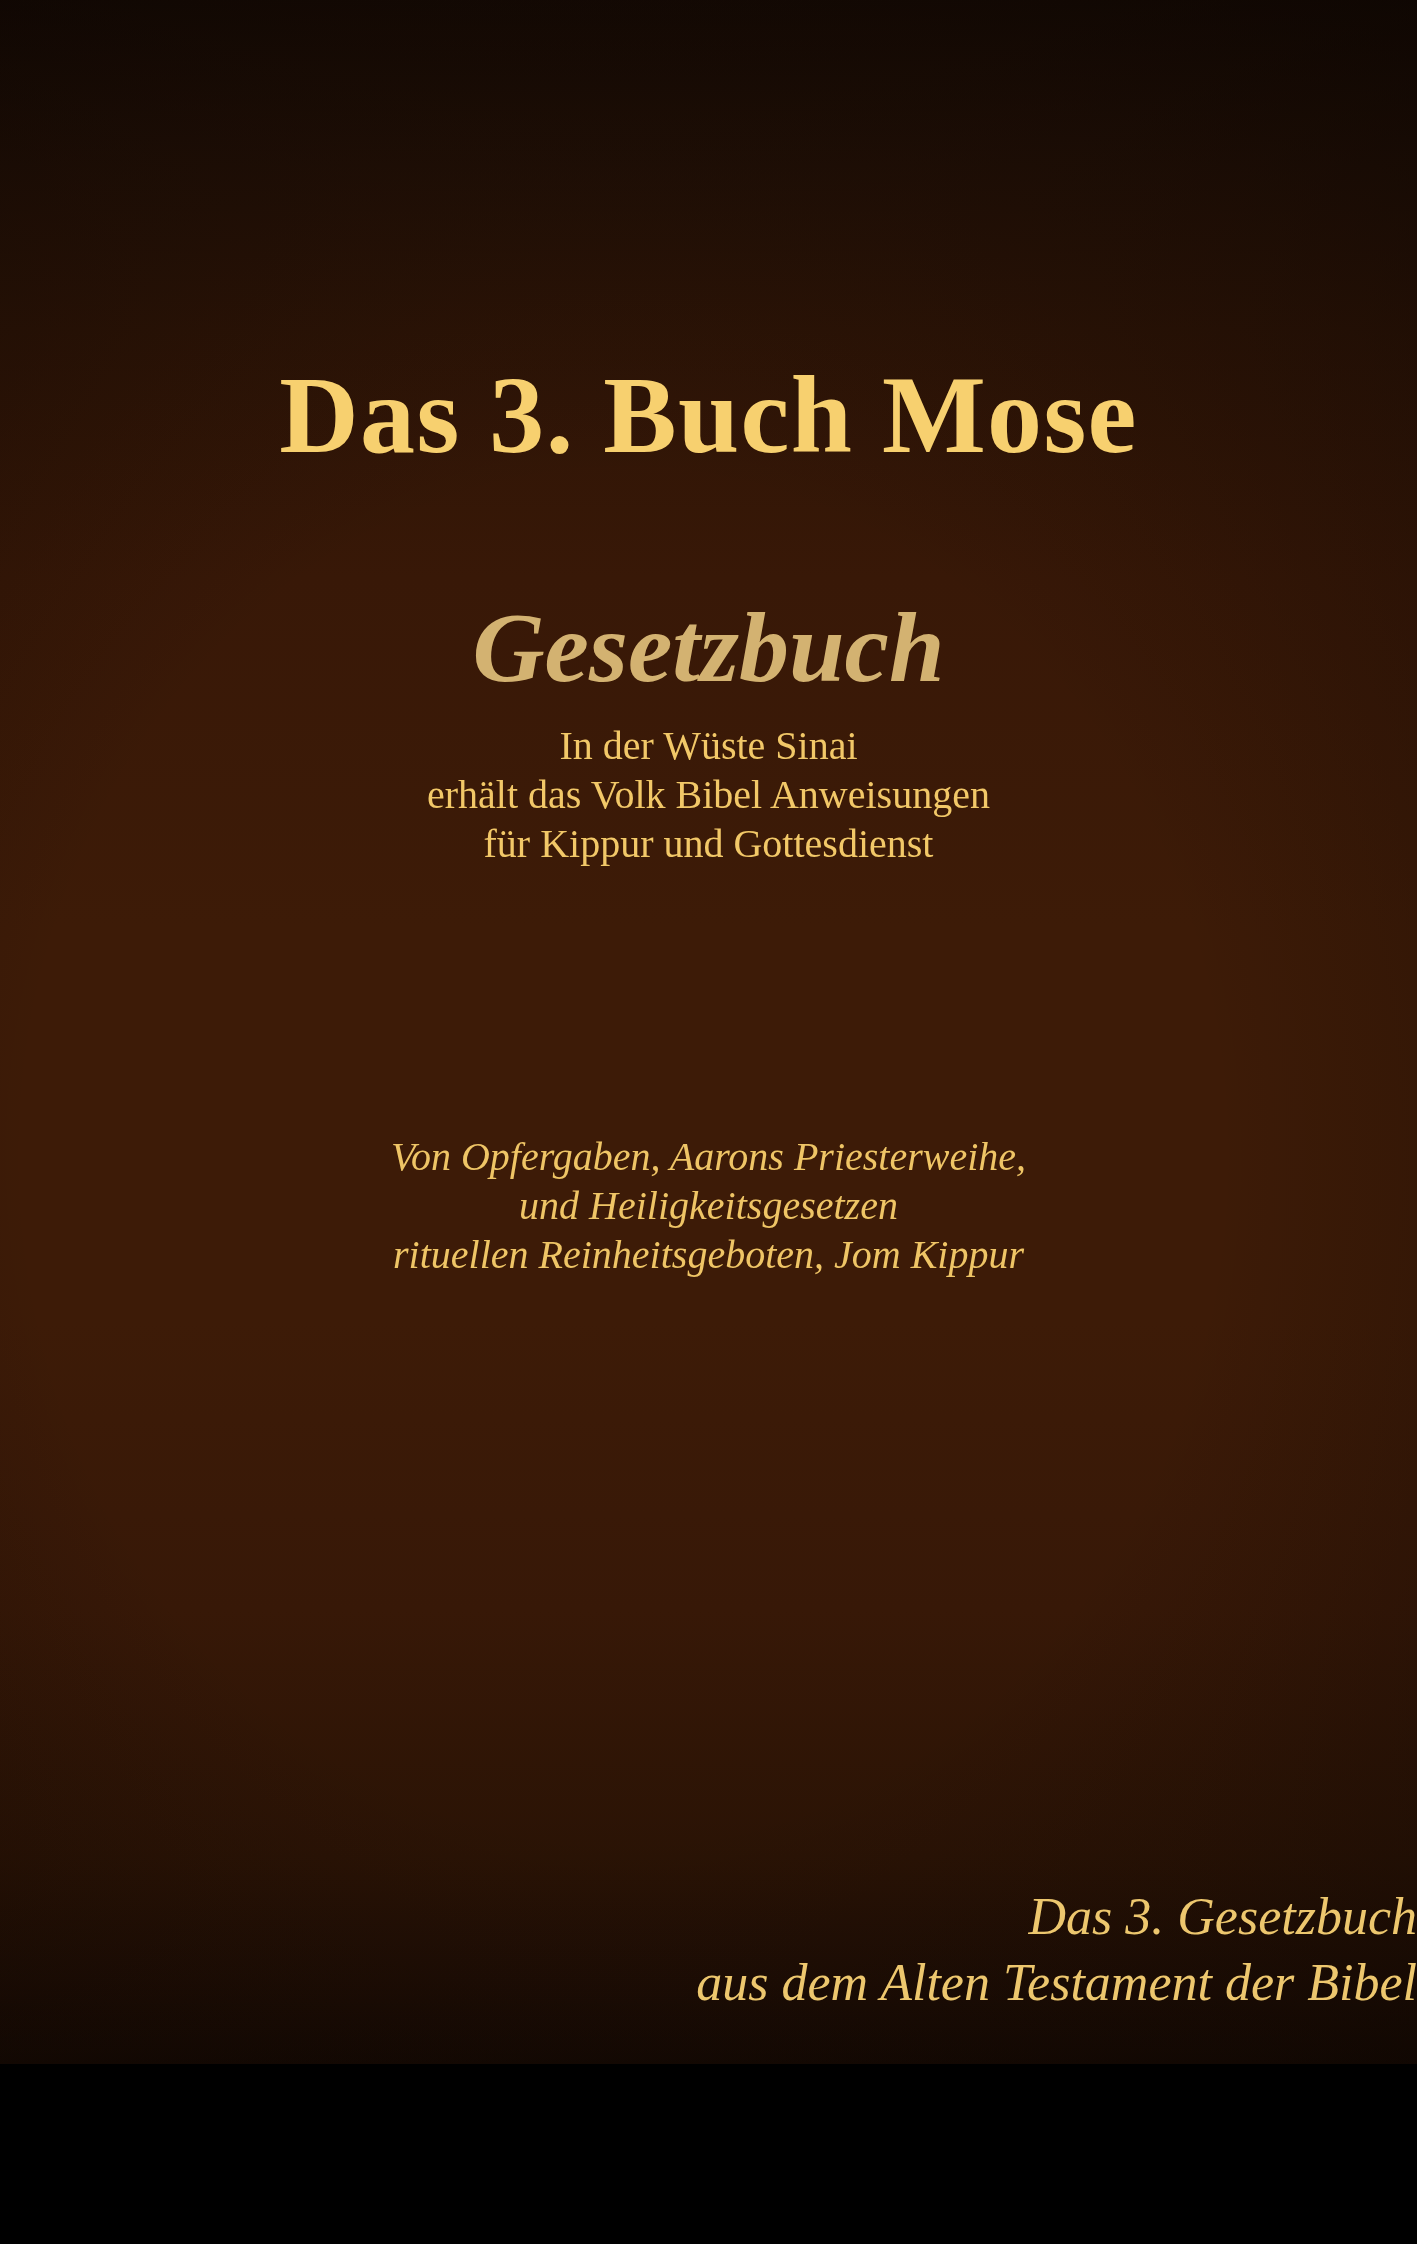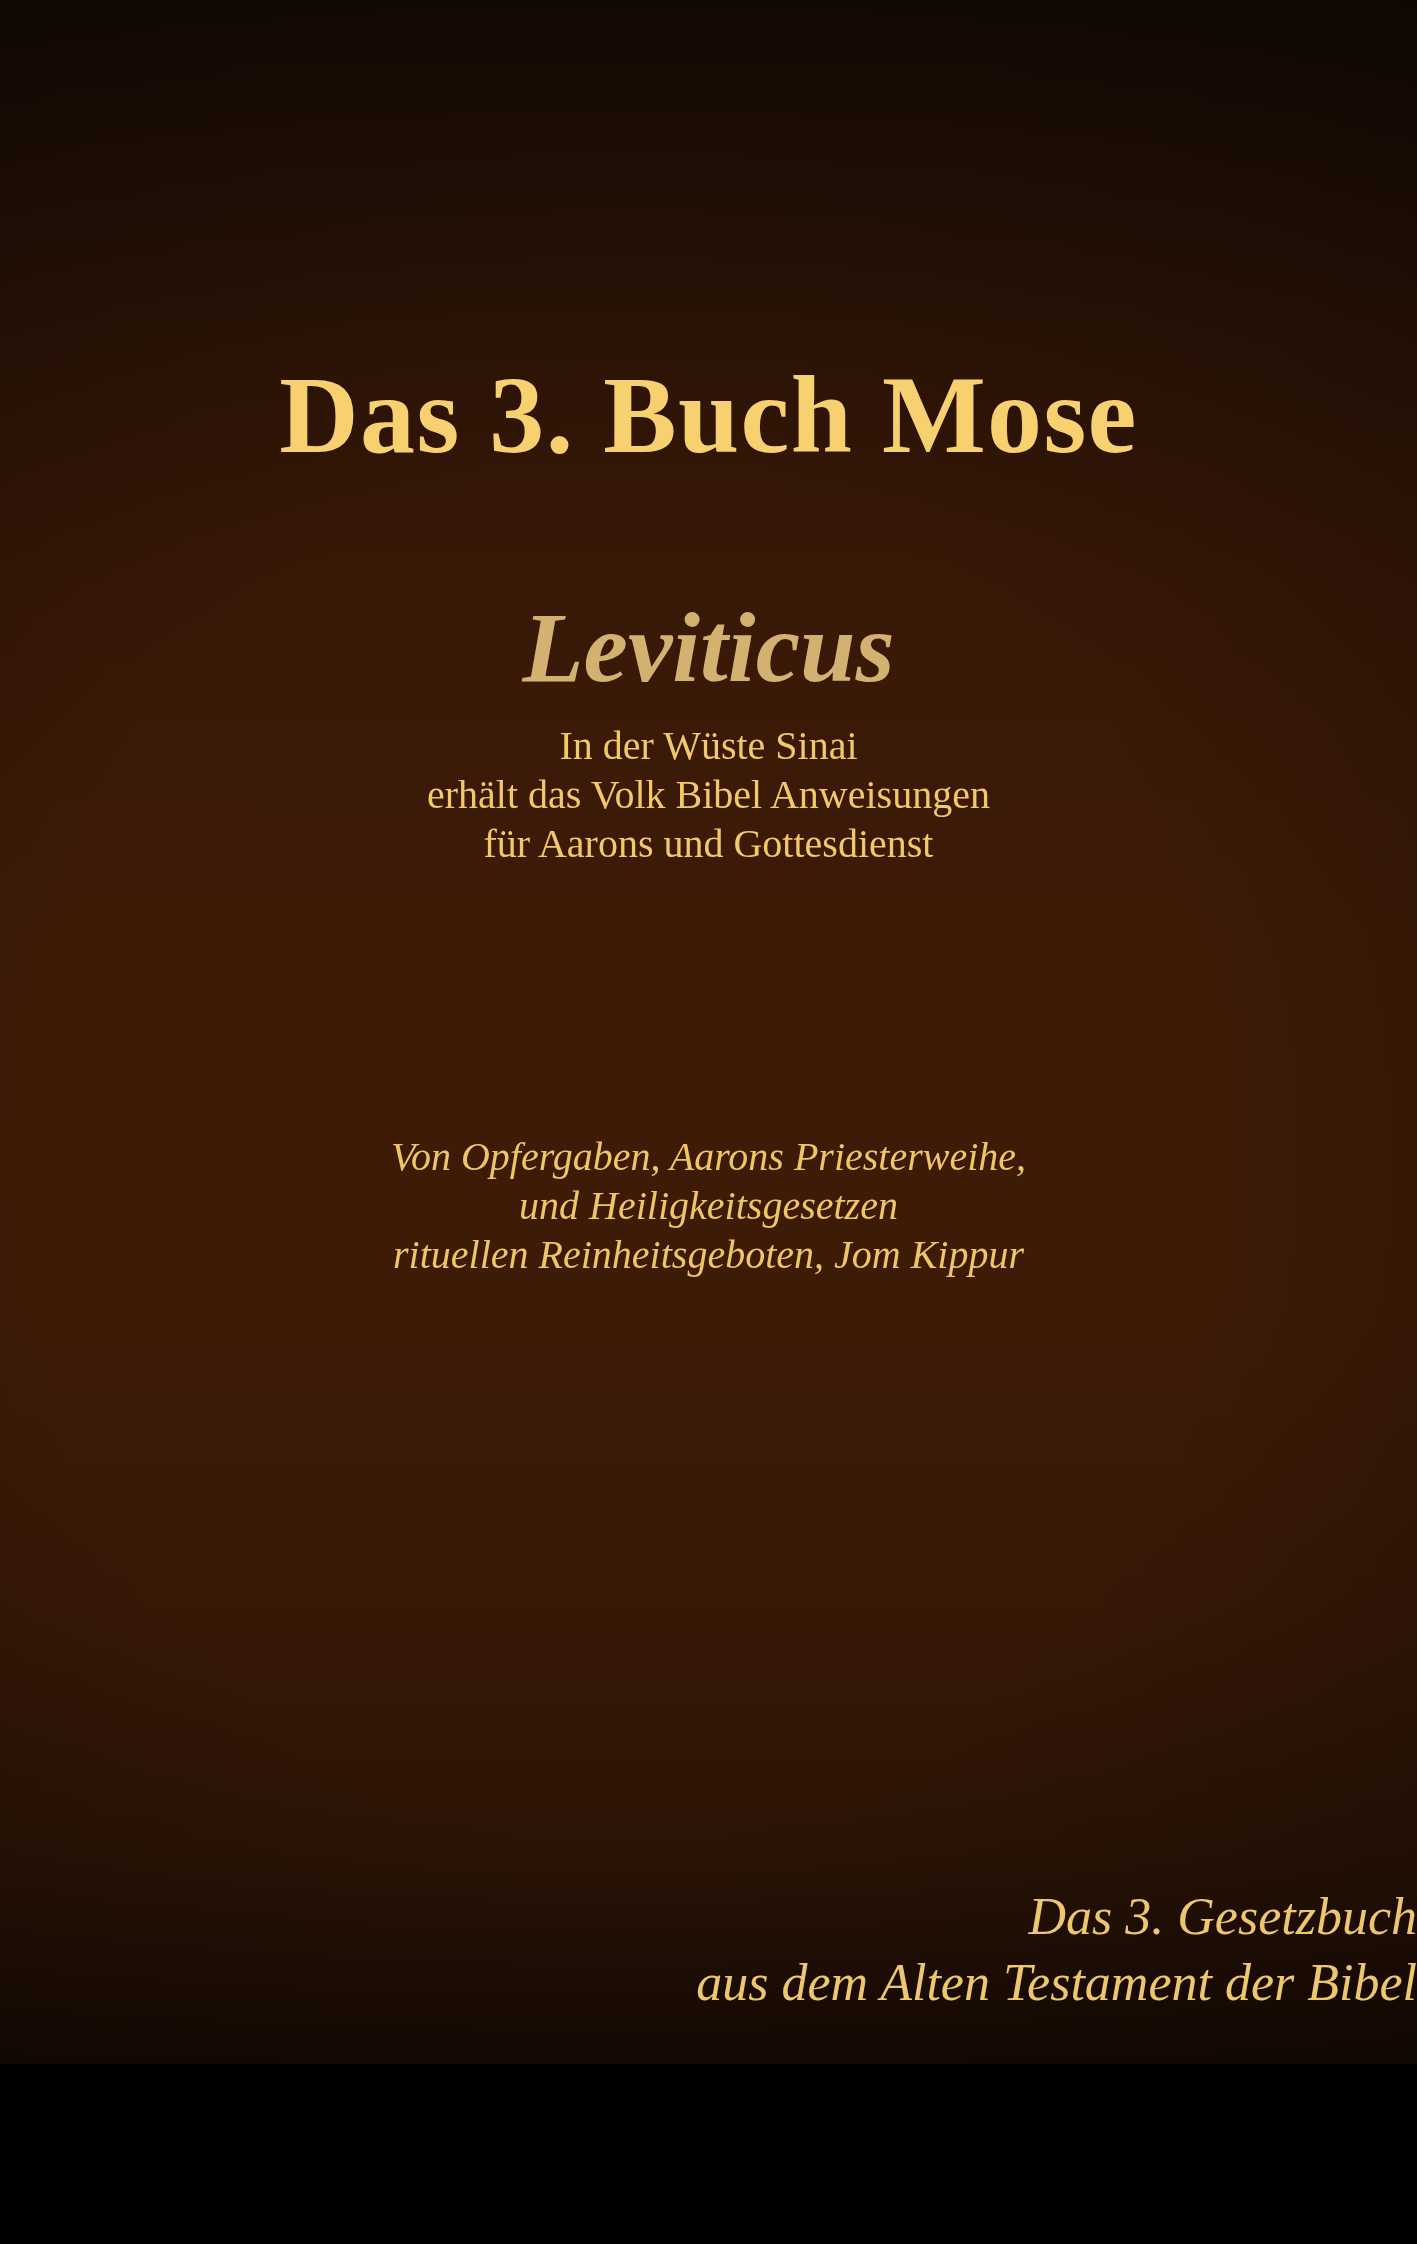--- a/index.html
+++ b/index.html
@@ -83,26 +83,26 @@
   }
   .line { display: block; }
 </style>
 </head>
 <body>
 
 <div class="cover">
 
   <h1 class="textblock book-title">Das 3. Buch Mose</h1>
 
-  <h2 class="textblock book-subtitle">Leviticus</h2>
+  <h2 class="textblock book-subtitle">Gesetzbuch</h2>
 
   <div class="textblock summary">
     <span class="line">In der Wüste Sinai</span>
     <span class="line">erhält das Volk Bibel Anweisungen</span>
-    <span class="line">für Aarons und Gottesdienst</span>
+    <span class="line">für Kippur und Gottesdienst</span>
   </div>
 
   <div class="textblock topics">
     <span class="line">Von Opfergaben, Aarons Priesterweihe,</span>
     <span class="line">und Heiligkeitsgesetzen</span>
     <span class="line">rituellen Reinheitsgeboten, Jom Kippur</span>
   </div>
 
   <div class="textblock footer-note">
     <span class="line">Das 3. Gesetzbuch</span>

